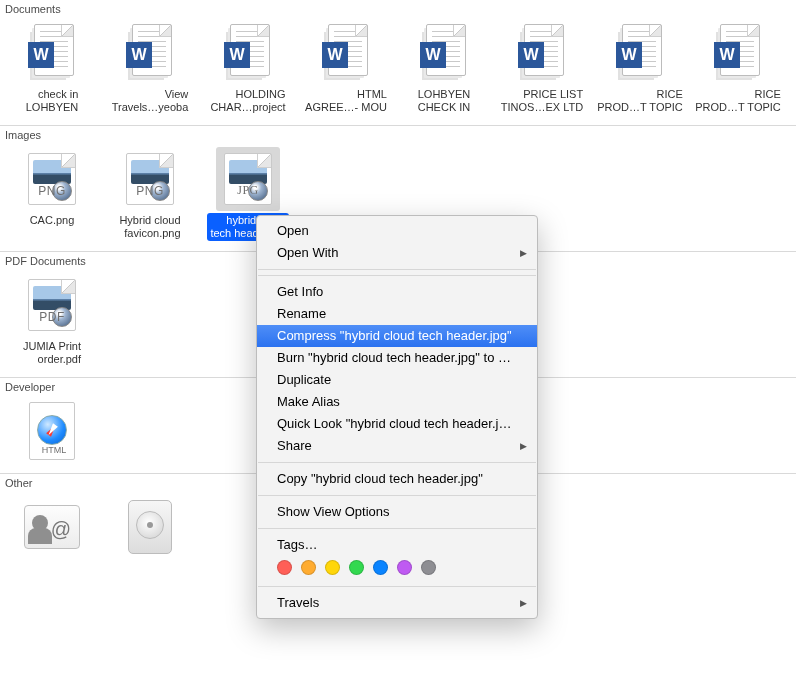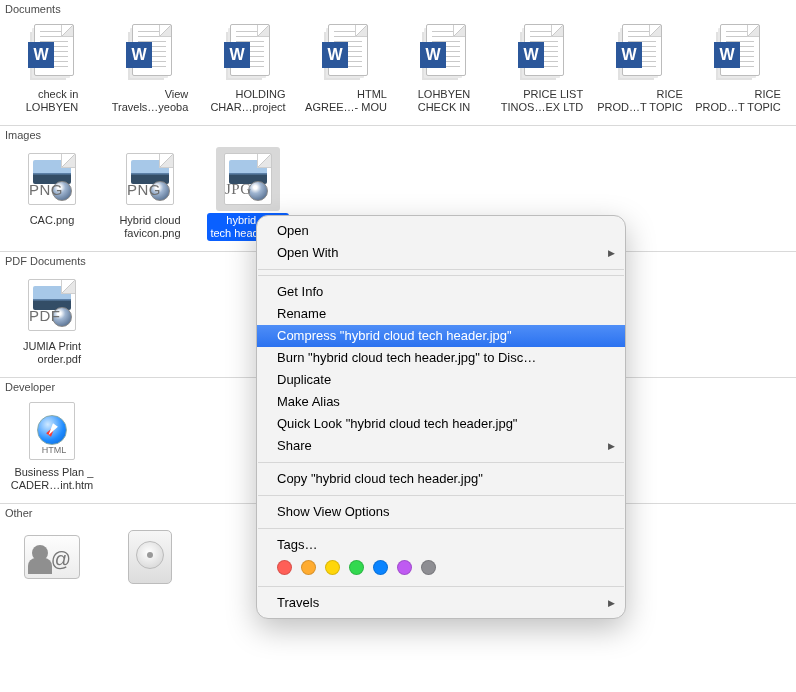--- a/index.html
+++ b/index.html
@@ -18,39 +18,39 @@
 .page { position: absolute; left: 6px; top: 0; width: 40px; height: 52px; background: #fff; border: 1px solid #bcbcbc; border-radius: 2px; box-shadow: -3px 3px 0 -1px #e9e9e9, -6px 6px 0 -2px #e1e1e1; overflow: hidden; }
 .fold { position: absolute; right: 0; top: 0; width: 12px; height: 12px; background: linear-gradient(135deg, #fff 0 48%, #c9c9c9 50%, #e7e7e7 52% 100%); border-bottom: 1px solid #cfcfcf; border-left: 1px solid #cfcfcf; }
 .lines { position: absolute; left: 5px; right: 5px; top: 6px; bottom: 6px; background: repeating-linear-gradient(to bottom, #c9c9c9 0 1px, transparent 1px 5px); }
 .wbadge { position: absolute; left: 0; top: 18px; width: 26px; height: 26px; background: #2b579a; color: #fff; font-weight: 700; font-size: 16px; display: flex; align-items: center; justify-content: center; font-family: "Segoe UI", Arial, sans-serif; }
 
 .imgicon { width: 56px; height: 56px; position: relative; }
 .imgpage { position: absolute; inset: 2px 4px; background: #fff; border: 1px solid #c9c9c9; border-radius: 2px; overflow: hidden; }
 .imgfold { position: absolute; right: 0; top: 0; width: 14px; height: 14px; background: linear-gradient(135deg, #fff 0 48%, #c9c9c9 50%, #e7e7e7 52% 100%); border-bottom: 1px solid #cfcfcf; border-left: 1px solid #cfcfcf; }
 .preview { position: absolute; left: 4px; right: 4px; top: 6px; height: 24px; background: linear-gradient(to bottom, #a7c8e8 0 55%, #5b7fa6 56% 60%, #334d66 61% 100%); border-radius: 2px; }
 .lens { position: absolute; right: 3px; bottom: 3px; width: 20px; height: 20px; border-radius: 50%; background: radial-gradient(circle at 35% 30%, #fff 0 10%, #9fb5d1 35%, #3e587a 100%); border: 1px solid #888; }
-.fmt { position: absolute; left: 0; right: 0; bottom: 6px; text-align: left; font-size: 15px; color: #6f6f6f; letter-spacing: 0.5px; }
+.fmt { position: absolute; left: 0; right: 0; bottom: 6px; text-align: center; font-size: 12px; color: #6f6f6f; letter-spacing: 0.5px; }
 
 .htmlicon { width: 54px; height: 58px; position: relative; }
 .htmlpage { position: absolute; inset: 0 4px; background: #fff; border: 1px solid #c9c9c9; border-radius: 2px; }
 .compass { position: absolute; left: 50%; top: 12px; transform: translateX(-50%); width: 30px; height: 30px; border-radius: 50%; background: radial-gradient(circle at 35% 30%, #cfe9ff, #1e8bff 60%, #0a5fcc); border: 1px solid #8aa; display: flex; align-items: center; justify-content: center; }
 .needle { width: 0; height: 0; border-left: 3px solid transparent; border-right: 3px solid transparent; border-bottom: 12px solid #ff3b30; transform: rotate(35deg); position: absolute; }
 .needle2 { width: 0; height: 0; border-left: 3px solid transparent; border-right: 3px solid transparent; border-top: 12px solid #fff; transform: rotate(35deg); position: absolute; }
 .htmlfmt { position: absolute; left: 4px; right: 0; bottom: 4px; text-align: center; font-size: 9px; color: #6f6f6f; }
 
 .vcard { width: 56px; height: 44px; background: linear-gradient(#fdfdfd,#ececec); border: 1px solid #bfbfbf; border-radius: 4px; position: relative; }
 .vhead { position: absolute; left: 7px; top: 9px; width: 16px; height: 16px; border-radius: 50%; background: #8f8f8f; }
 .vbody { position: absolute; left: 3px; top: 22px; width: 24px; height: 16px; border-radius: 8px 8px 0 0; background: #8f8f8f; }
 .vat { position: absolute; right: 8px; top: 12px; font-size: 20px; color: #777; }
 
 .hdd { width: 44px; height: 54px; background: linear-gradient(#f6f6f6,#dcdcdc); border: 1px solid #bcbcbc; border-radius: 5px; position: relative; }
 .platter { position: absolute; left: 50%; top: 10px; transform: translateX(-50%); width: 28px; height: 28px; border-radius: 50%; background: radial-gradient(circle at 45% 40%, #fff, #cfcfcf); border: 1px solid #bbb; }
 .spindle { position: absolute; left: 50%; top: 21px; transform: translateX(-50%); width: 6px; height: 6px; border-radius: 50%; background: #999; }
 
-.menu { position: absolute; left: 256px; top: 215px; width: 370px; background: #f3f3f3; border: 1px solid #bcbcbc; border-radius: 12px; box-shadow: 0 10px 30px rgba(0,0,0,.25); font-size: 13px; color: #000; padding: 4px 0; }
+.menu { position: absolute; left: 256px; top: 215px; width: 282px; background: #f3f3f3; border: 1px solid #bcbcbc; border-radius: 4px; box-shadow: 0 10px 30px rgba(0,0,0,.25); font-size: 13px; color: #000; padding: 4px 0; }
 .menu .mi { padding: 2px 20px; line-height: 18px; position: relative; white-space: nowrap; overflow: hidden; text-overflow: ellipsis; }
 .menu .mi.hl { background: #3b82f6; background: linear-gradient(#4f8ef7,#2b72f0); color: #fff; }
 .menu .sep { height: 1px; background: #d6d6d6; margin: 5px 1px; }
 .menu .sub::after { content: "▶"; position: absolute; right: 10px; top: 2px; font-size: 9px; color: #555; }
 .menu .tagrow { display: flex; gap: 9px; padding: 4px 20px 6px; }
 .tag { width: 15px; height: 15px; border-radius: 50%; border: 1px solid rgba(0,0,0,.15); }
 </style>
 </head>
 <body>
 
@@ -264,24 +264,20 @@
           <div class="htmlicon">
             <div class="htmlpage">
               <div class="compass">
                 <div class="needle"></div>
                 <div class="needle2"></div>
               </div>
               <div class="htmlfmt">HTML</div>
             </div>
           </div>
         </div>
-      <div class="label">
-          <span class="line">Business Plan _</span>
-          <span class="line">CADER…int.htm</span>
-        </div>
     </div>
   </div>
 </div>
 
 <div class="section" style="border-bottom:none">
   <div class="section-header">Other</div>
   <div class="grid">
     <div class="item">
       <div class="icon-wrap">
           <div class="vcard">

